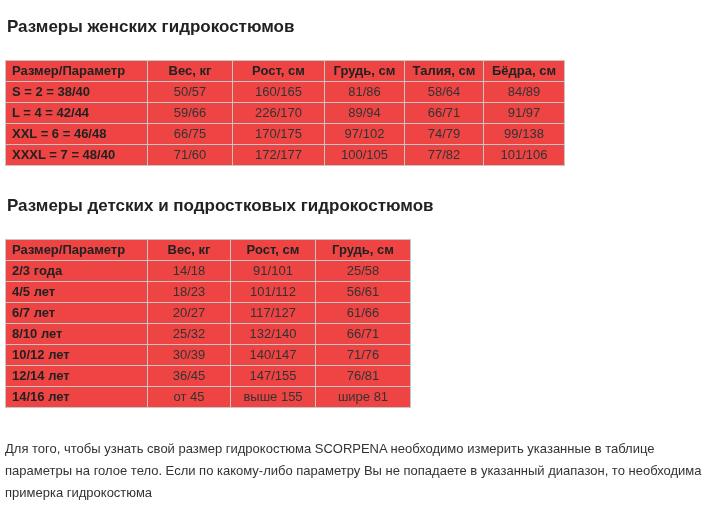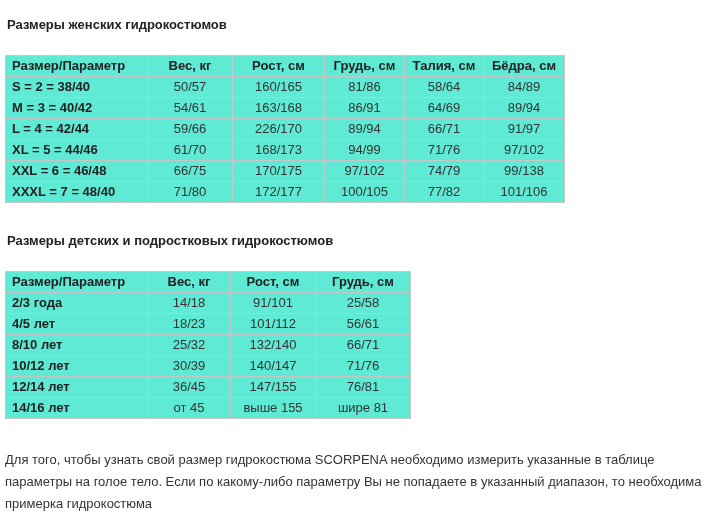--- a/index.html
+++ b/index.html
@@ -12,32 +12,32 @@
     height: 529px;
     overflow: hidden;
     box-sizing: border-box;
     padding: 4px 5px;
     font-family: "Liberation Sans", sans-serif;
     font-size: 13px;
     color: #333333;
     background: #ffffff;
   }
   .section-title {
-    font-size: 13px;
+    font-size: 17px;
     font-weight: bold;
     color: #222222;
     margin: 13px 0 23px 2px;
   }
   .section-title.second {
     margin-top: 30px;
   }
   table.size-table {
     border-collapse: collapse;
     border: 1px solid #b9b9b9;
-    background: #5eead4;
+    background: #ef4444;
   }
   table.size-table th,
   table.size-table td {
     border: 1px solid #c6c6c6;
     padding: 2px 6px;
     line-height: 16px;
     font-size: 13px;
     text-align: center;
     vertical-align: middle;
     white-space: nowrap;
@@ -104,54 +104,38 @@
     <tbody>
         <tr>
           <td>S = 2 = 38/40</td>
           <td>50/57</td>
           <td>160/165</td>
           <td>81/86</td>
           <td>58/64</td>
           <td>84/89</td>
         </tr>
         <tr>
-          <td>M = 3 = 40/42</td>
-          <td>54/61</td>
-          <td>163/168</td>
-          <td>86/91</td>
-          <td>64/69</td>
-          <td>89/94</td>
-        </tr>
-        <tr>
           <td>L = 4 = 42/44</td>
           <td>59/66</td>
           <td>226/170</td>
           <td>89/94</td>
           <td>66/71</td>
           <td>91/97</td>
         </tr>
         <tr>
-          <td>XL = 5 = 44/46</td>
-          <td>61/70</td>
-          <td>168/173</td>
-          <td>94/99</td>
-          <td>71/76</td>
-          <td>97/102</td>
-        </tr>
-        <tr>
           <td>XXL = 6 = 46/48</td>
           <td>66/75</td>
           <td>170/175</td>
           <td>97/102</td>
           <td>74/79</td>
           <td>99/138</td>
         </tr>
         <tr>
           <td>XXXL = 7 = 48/40</td>
-          <td>71/80</td>
+          <td>71/60</td>
           <td>172/177</td>
           <td>100/105</td>
           <td>77/82</td>
           <td>101/106</td>
         </tr>
       </tbody>
   </table>
 
   <p class="section-title second">Размеры детских и подростковых гидрокостюмов</p>
 
@@ -177,20 +161,26 @@
           <td>91/101</td>
           <td>25/58</td>
         </tr>
         <tr>
           <td>4/5 лет</td>
           <td>18/23</td>
           <td>101/112</td>
           <td>56/61</td>
         </tr>
         <tr>
+          <td>6/7 лет</td>
+          <td>20/27</td>
+          <td>117/127</td>
+          <td>61/66</td>
+        </tr>
+        <tr>
           <td>8/10 лет</td>
           <td>25/32</td>
           <td>132/140</td>
           <td>66/71</td>
         </tr>
         <tr>
           <td>10/12 лет</td>
           <td>30/39</td>
           <td>140/147</td>
           <td>71/76</td>

